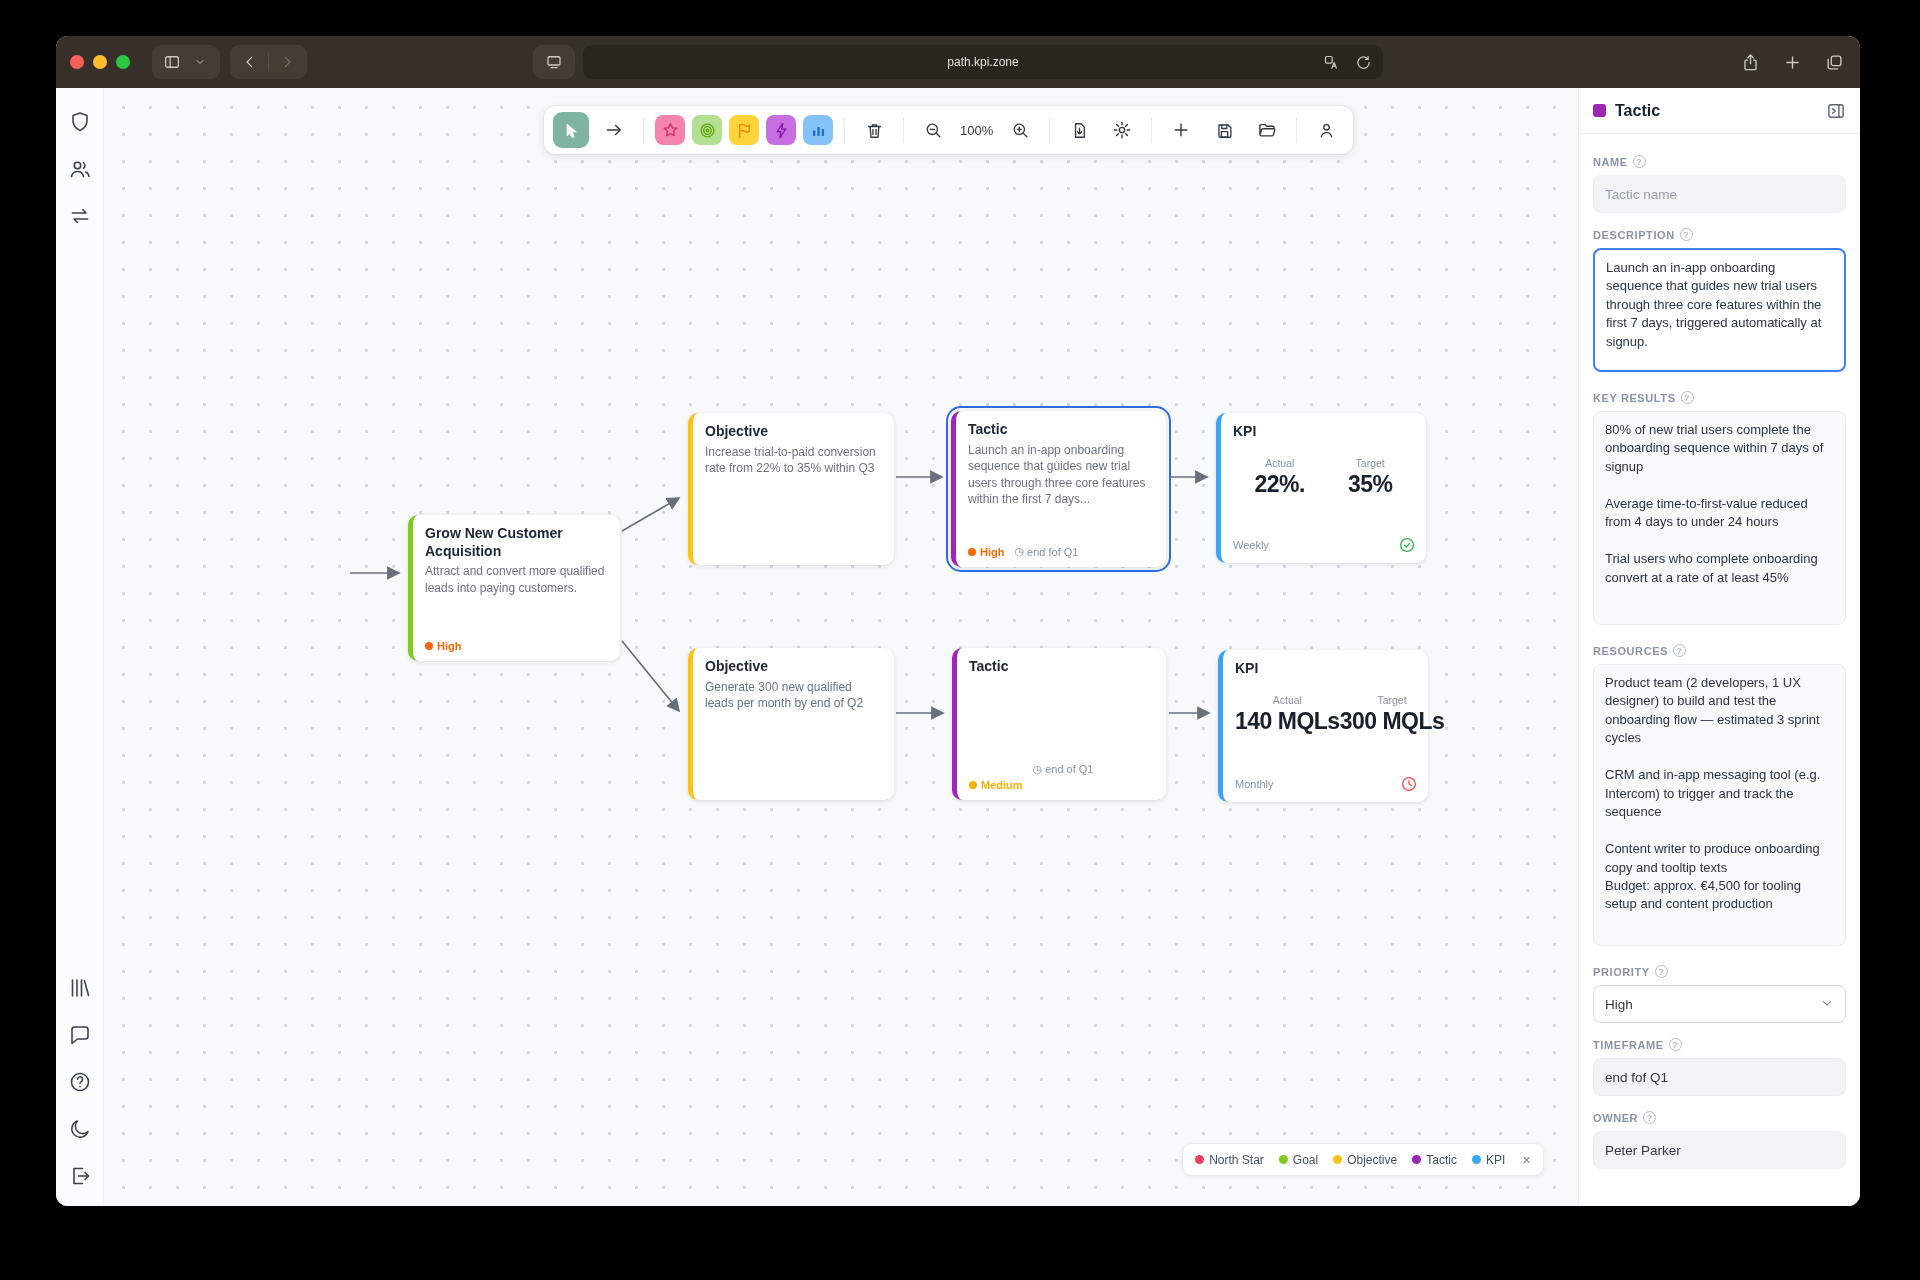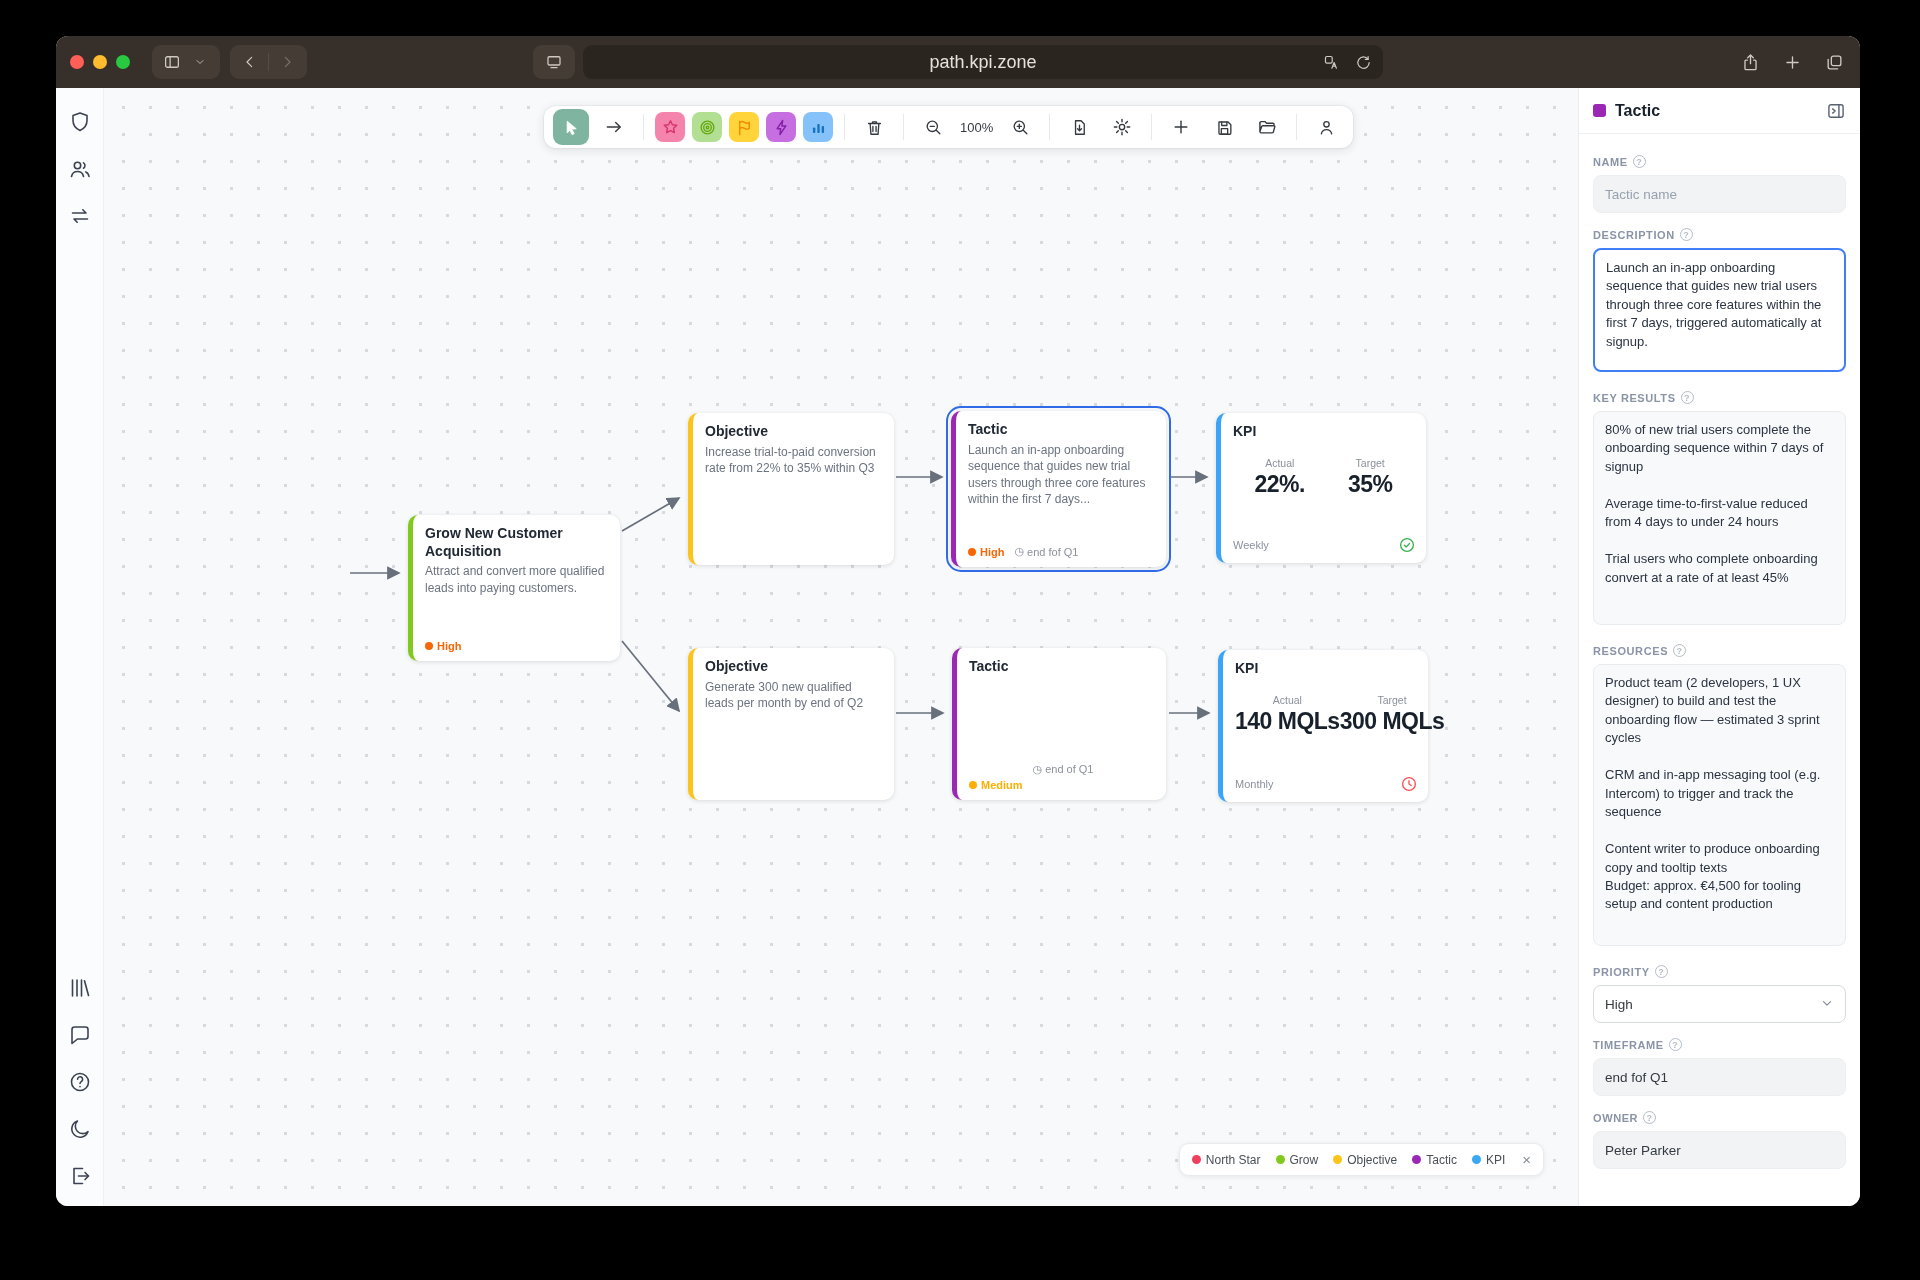--- a/index.html
+++ b/index.html
@@ -11,38 +11,38 @@
   .traffic { display:flex; gap:9px; margin-right:22px; }
   .light { width:14px; height:14px; border-radius:50%; }
   .tb-pill { background:#453d35; border-radius:9px; height:34px; display:flex; align-items:center; padding:0 10px; gap:8px; margin-right:10px; color:#cfc9c2; }
   .tb-ic { width:20px; height:20px; display:inline-flex; align-items:center; justify-content:center; }
   .tb-ic svg { stroke:#cfc9c2; fill:none; stroke-width:1.7; stroke-linecap:round; stroke-linejoin:round; }
   .nav-divider { width:1px; height:18px; background:#564d44; }
   .fwd svg { stroke:#7a7169; }
   .urlwrap { position:absolute; left:50%; transform:translateX(-50%); display:flex; align-items:center; gap:8px; }
   .site-pill { background:#453d35; width:42px; height:34px; border-radius:9px; display:flex; align-items:center; justify-content:center; }
   .urlbar { width:800px; height:34px; background:#2b2520; border-radius:9px; display:flex; align-items:center; justify-content:center; position:relative; }
-  .urltext { color:#e6e1db; font-size:18px; }
+  .urltext { color:#e6e1db; font-size:12px; }
   .url-right { position:absolute; right:10px; display:flex; gap:12px; align-items:center; }
   .win-right { position:absolute; right:16px; display:flex; gap:22px; align-items:center; }
 
   
   .leftstrip { position:absolute; left:0; top:52px; width:48px; bottom:0; background:#fbfcfd; border-right:1px solid #eef0f2; display:flex; flex-direction:column; align-items:center; }
   .ls-top { display:flex; flex-direction:column; gap:23px; margin-top:22px; }
   .ls-bottom { margin-top:auto; display:flex; flex-direction:column; gap:23px; margin-bottom:18px; }
   .ls-ic { width:24px; height:24px; cursor:pointer; }
   .ls-ic svg { stroke:#3b4352; fill:none; stroke-width:1.6; stroke-linecap:round; stroke-linejoin:round; }
 
   
   .canvas { position:absolute; left:48px; top:52px; right:282px; bottom:0; background:#f8f9fa;
     background-image:radial-gradient(#d6dadf 1.6px, transparent 1.6px); background-size:27px 27px; background-position:6px 6px; }
   .edges { position:absolute; left:0; top:0; width:100%; height:100%; }
 
   
-  .toolbar { position:absolute; left:440px; top:18px; height:42px; background:#fff; border-radius:12px; box-shadow:0 2px 10px rgba(20,30,40,.12), 0 0 0 1px rgba(20,30,40,.04); display:flex; align-items:center; padding:0 9px; gap:7px; }
+  .toolbar { position:absolute; left:440px; top:18px; height:48px; background:#fff; border-radius:12px; box-shadow:0 2px 10px rgba(20,30,40,.12), 0 0 0 1px rgba(20,30,40,.04); display:flex; align-items:center; padding:0 9px; gap:7px; }
   .t-div { width:1px; height:26px; background:#e6e9ec; margin:0 4px; }
   .t-btn { width:36px; height:36px; border-radius:9px; display:flex; align-items:center; justify-content:center; cursor:pointer; }
   .t-ic svg { stroke:#343a40; fill:none; stroke-width:1.7; stroke-linecap:round; stroke-linejoin:round; }
   .t-sel { background:#7fb5a0; }
   .shape-btn { width:30px; height:30px; border-radius:8px; }
   .zoomlabel { font-size:13px; color:#343a40; padding:0 2px; }
 
   
   .node { position:absolute; background:#fff; border-radius:10px; border-left:5px solid #ccc; box-shadow:0 1px 4px rgba(25,35,45,.14); padding:10px 12px; cursor:pointer; }
   .node h3 { font-size:14px; color:#212935; font-weight:bold; line-height:1.25; }
@@ -452,21 +452,21 @@
       </div>
     </div>
 
     <div class="legend">
       <span class="litem">
         <span class="ldot" style="background: rgb(240, 62, 94);"></span>
         <span>North Star</span>
       </span>
       <span class="litem">
         <span class="ldot" style="background: rgb(130, 201, 30);"></span>
-        <span>Grow</span>
+        <span>Goal</span>
       </span>
       <span class="litem">
         <span class="ldot" style="background: rgb(252, 196, 25);"></span>
         <span>Objective</span>
       </span>
       <span class="litem">
         <span class="ldot" style="background: rgb(155, 39, 181);"></span>
         <span>Tactic</span>
       </span>
       <span class="litem">

